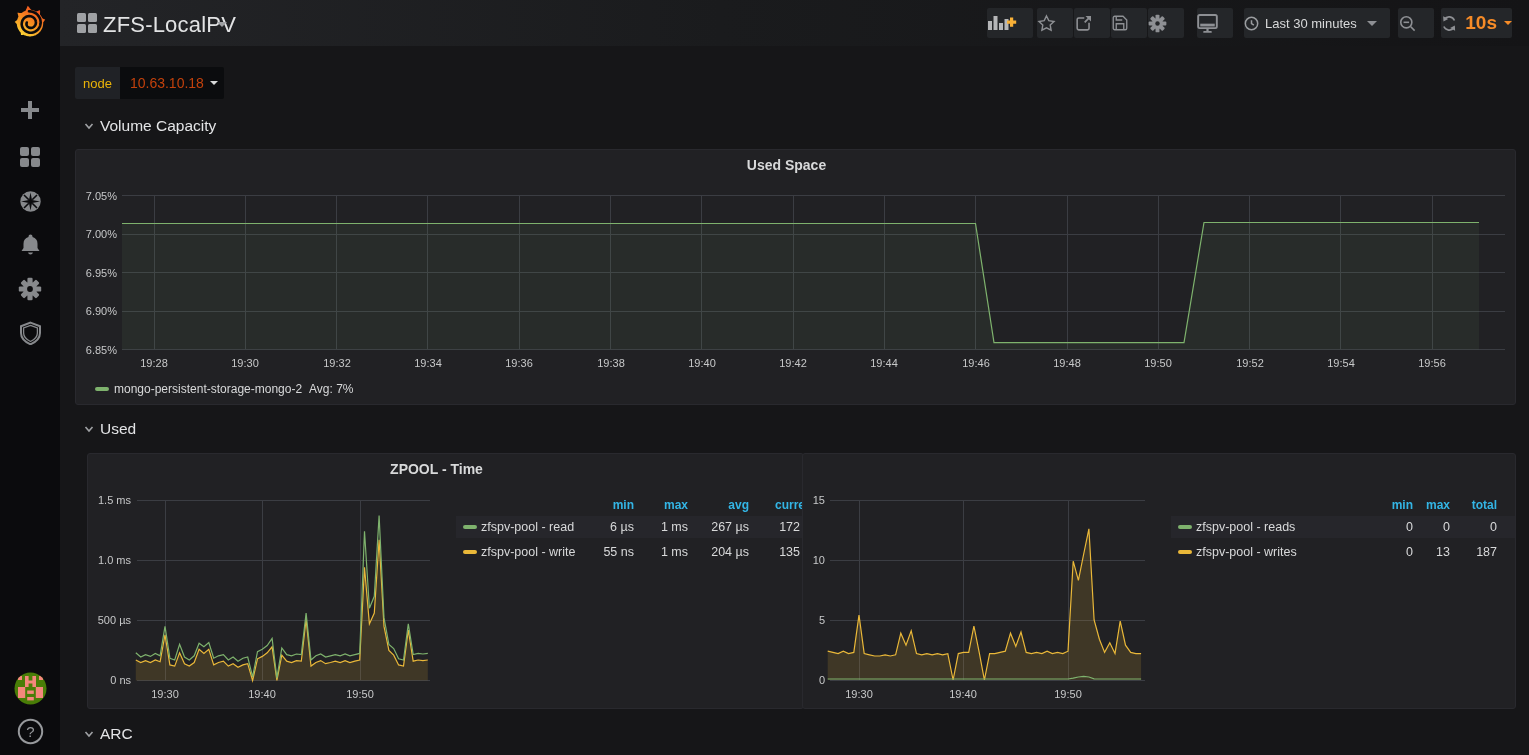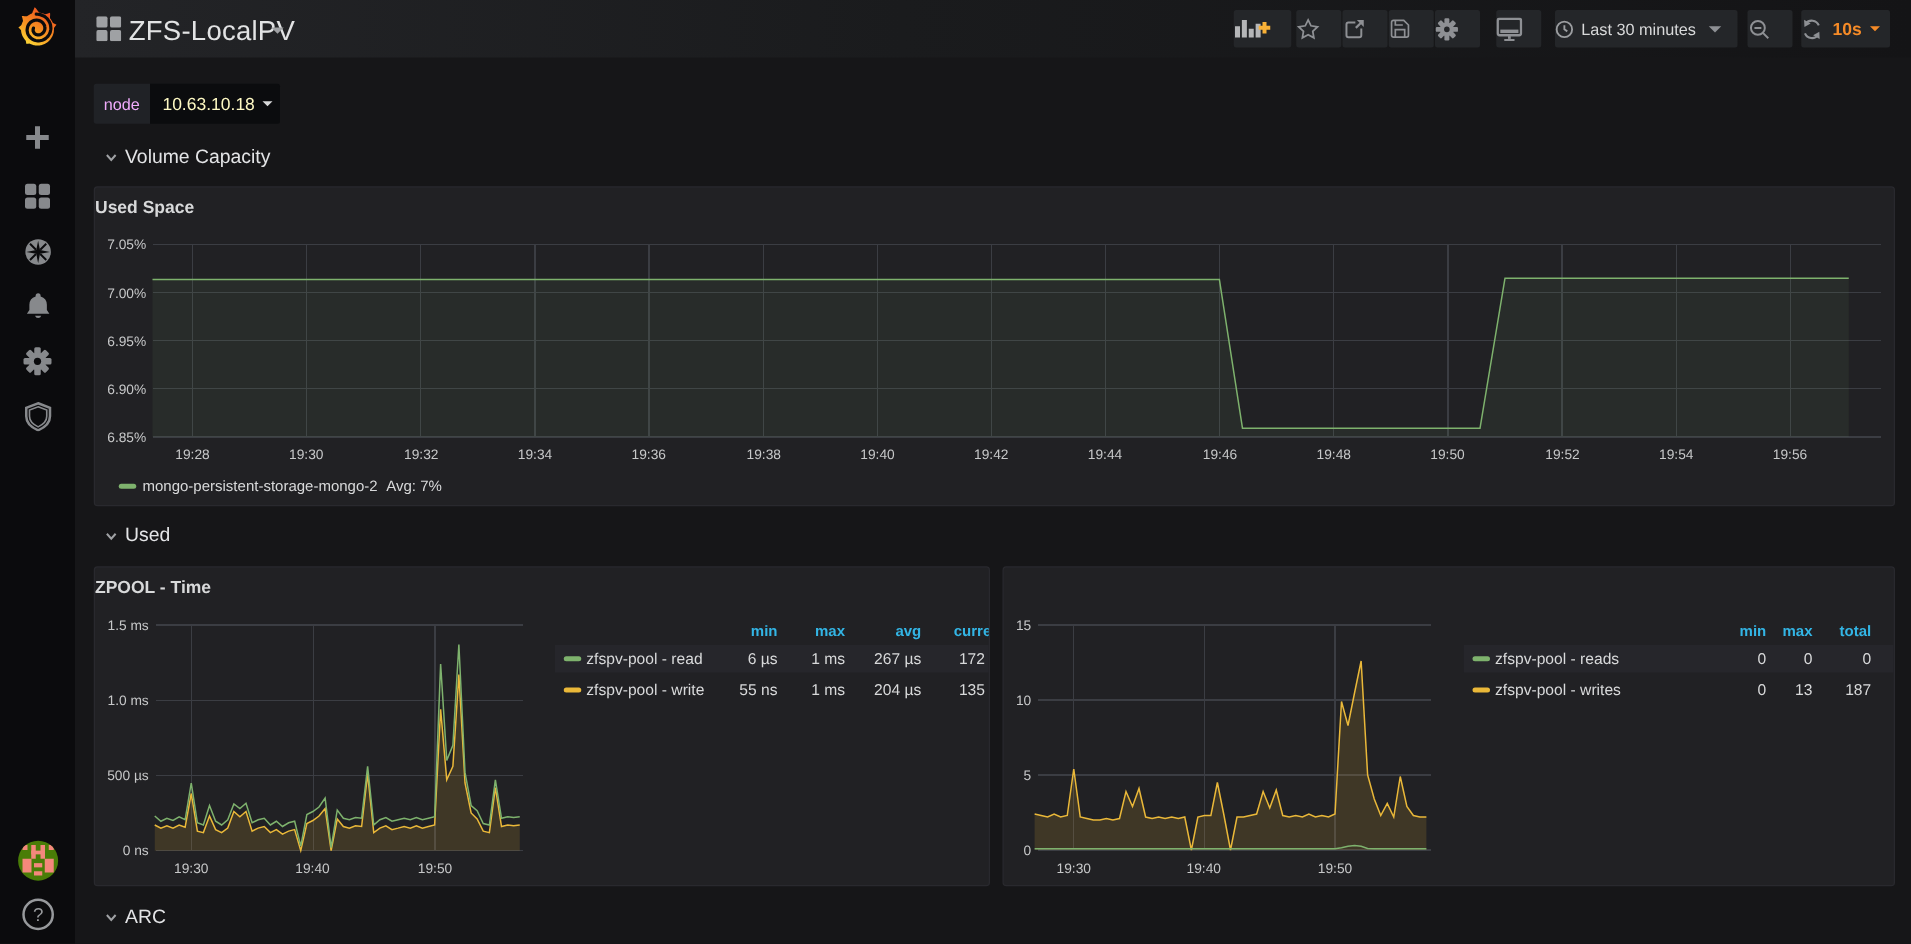--- a/index.html
+++ b/index.html
@@ -8,21 +8,21 @@
 .sidebar{position:absolute;left:0;top:0;width:60px;height:755px;background:#0b0b0d;z-index:5}
 .s-icon{position:absolute;left:0;width:60px;display:flex;justify-content:center}
 .navbar{position:absolute;left:60px;top:0;width:1469px;height:46px;background:linear-gradient(90deg,#232427 0%,#1a1b1d 45%,#141416 100%)}
 .nv-title{position:absolute;left:43px;top:12px;font-size:22px;color:#e2e3e4;letter-spacing:0.2px}
 .caret{display:inline-block;width:0;height:0;border-left:5px solid transparent;border-right:5px solid transparent;border-top:5px solid #8e9094}
 .nbtn{position:absolute;top:8px;height:30px;background:#242629;border-radius:2px;display:flex;align-items:center;}
 .dash{position:absolute;left:60px;top:46px;width:1469px;height:709px}
 .sect{position:absolute;font-size:15.5px;font-weight:normal;color:#e3e4e6}
 .chev{position:absolute;width:12px;height:12px}
 .panel{position:absolute;background:#212124;border:1px solid #29292e;border-radius:3px}
-.ptitle{position:absolute;left:0;right:18px;top:7px;font-size:14px;font-weight:bold;color:#d8d9da}
+.ptitle{position:absolute;left:0;right:18px;top:7px;text-align:center;font-size:14px;font-weight:bold;color:#d8d9da}
 .axis{font-size:11px;fill:#c7c8c9}
 .lgndhdr{fill:#33b5e5;font-weight:bold;font-size:12px}
 .lgndtxt{font-size:12.5px;fill:#d8d9da}
 </style>
 </head>
 <body>
 <div class="sidebar">
 <div class="s-icon" style="top:4px">
 <svg width="36" height="36" viewBox="0 0 36 36">
 <defs>
@@ -197,31 +197,31 @@
 </div>
 <div class="nbtn" style="left:1381px;width:71px">
 <svg width="17" height="17" viewBox="0 0 24 24">
         <g fill="none" stroke="#8e9094" stroke-width="2.4">
           <path d="M19.8 7.5A8.6 8.6 0 0 0 5 5.6"></path>
           <path d="M4.2 16.5A8.6 8.6 0 0 0 19 18.4"></path>
         </g>
         <path fill="#8e9094" d="M3.2 1.2 L3.6 9.2 L10.6 5.4 Z"></path>
         <path fill="#8e9094" d="M20.8 22.8 L20.4 14.8 L13.4 18.6 Z"></path>
       </svg>
-<span style="font-size:14px;font-weight:bold;color:#f68b27;margin-left:8px">10s</span>
+<span style="font-size:19px;font-weight:bold;color:#f68b27;margin-left:8px">10s</span>
 <span style="margin-left:7px;display:inline-block;width:0;height:0;border-left:4.5px solid transparent;border-right:4.5px solid transparent;border-top:4.5px solid #f68b27"></span>
 </div>
 </nav>
 <div class="dash">
 <div style="position:absolute;left:15px;top:21px;height:32px;display:flex">
 <div style="background:#202226;border-radius:2px 0 0 2px;height:32px;display:flex;align-items:center;padding:0 8px">
-        <span style="color:#f0abfc;font-size:13px">node</span>
+        <span style="color:#eab308;font-size:13px">node</span>
       </div>
 <div style="background:#0b0c0e;border-radius:0 2px 2px 0;height:32px;display:flex;align-items:center;padding:0 6px 0 10px">
-        <span style="font-size:14px;color:#fef9c3">10.63.10.18</span>
+        <span style="font-size:14px;color:#c2410c">10.63.10.18</span>
         <span style="margin-left:6px;display:inline-block;width:0;height:0;border-left:4.5px solid transparent;border-right:4.5px solid transparent;border-top:4.5px solid #d8d9da"></span>
       </div>
 </div>
 <svg class="chev" style="left:23px;top:74px" viewBox="0 0 12 12">
       <path d="M2.5 4l3.5 4 3.5-4" fill="none" stroke="#9fa1a4" stroke-width="1.6"></path>
     </svg>
 <div class="sect" style="left:40px;top:71px">Volume Capacity</div>
 
 <div class="panel" id="p-used" style="left:15px;top:103px;width:1441px;height:256px">
 <div class="ptitle">Used Space</div>
@@ -260,21 +260,21 @@
 <text x="38" y="243" class="lgndtxt" style="font-size:12px">mongo-persistent-storage-mongo-2</text>
 <text x="233" y="243" class="lgndtxt" style="font-size:12px">Avg: 7%</text>
 </svg>
 </div>
 
 <svg class="chev" style="left:23px;top:377px" viewBox="0 0 12 12">
       <path d="M2.5 4l3.5 4 3.5-4" fill="none" stroke="#9fa1a4" stroke-width="1.6"></path>
     </svg>
 <div class="sect" style="left:40px;top:374px">Used</div>
 
-<div class="panel" id="p-time" style="left:15px;top:407px;width:717px;height:256px">
+<div class="panel" id="p-time" style="left:27px;top:407px;width:717px;height:256px">
 <div class="ptitle">ZPOOL - Time</div>
 <svg width="715" height="254" viewBox="0 0 715 254" style="position:absolute;left:0;top:0">
 <g stroke="#3b3d43" stroke-width="1" shape-rendering="crispEdges">
 <path d="M49 46H342 M49 106.2H342 M49 166.3H342 M49 226.5H342"></path>
 <path d="M77 46V226.5 M174.5 46V226.5 M272 46V226.5"></path>
 </g>
 <path fill="rgba(234,184,57,0.15)" d="M47.8,226.5 L47.8,206.0 L52.7,208.5 L57.5,206.6 L62.4,208.5 L67.3,206.0 L72.1,207.8 L77.0,180.8 L81.9,210.9 L86.7,212.1 L91.6,198.8 L96.5,209.7 L101.3,212.1 L106.2,208.5 L111.1,195.2 L115.9,199.4 L120.8,195.2 L125.7,210.9 L130.5,208.5 L135.4,207.2 L140.3,212.1 L145.1,209.7 L150.0,213.3 L154.9,210.9 L159.7,209.7 L164.6,226.5 L169.5,204.8 L174.3,202.4 L179.2,198.8 L184.1,192.8 L188.9,226.5 L193.8,201.2 L198.7,207.2 L203.5,208.5 L208.4,206.6 L213.3,207.2 L218.1,165.1 L223.0,212.1 L227.9,208.5 L232.7,206.6 L237.6,209.7 L242.5,208.5 L247.3,207.2 L252.2,208.5 L257.1,206.6 L261.9,208.5 L266.8,207.2 L271.7,206.0 L276.5,113.4 L281.4,169.9 L286.3,159.1 L291.1,85.7 L296.0,172.4 L300.9,196.4 L305.7,201.2 L310.6,210.9 L315.5,212.1 L320.3,176.0 L325.2,207.2 L330.1,206.0 L334.9,206.6 L339.8,206.0 L339.8,226.5 Z"></path>
 <polyline fill="none" stroke="#eab839" stroke-width="1.2" points="47.8,206.0 52.7,208.5 57.5,206.6 62.4,208.5 67.3,206.0 72.1,207.8 77.0,180.8 81.9,210.9 86.7,212.1 91.6,198.8 96.5,209.7 101.3,212.1 106.2,208.5 111.1,195.2 115.9,199.4 120.8,195.2 125.7,210.9 130.5,208.5 135.4,207.2 140.3,212.1 145.1,209.7 150.0,213.3 154.9,210.9 159.7,209.7 164.6,226.5 169.5,204.8 174.3,202.4 179.2,198.8 184.1,192.8 188.9,226.5 193.8,201.2 198.7,207.2 203.5,208.5 208.4,206.6 213.3,207.2 218.1,165.1 223.0,212.1 227.9,208.5 232.7,206.6 237.6,209.7 242.5,208.5 247.3,207.2 252.2,208.5 257.1,206.6 261.9,208.5 266.8,207.2 271.7,206.0 276.5,113.4 281.4,169.9 286.3,159.1 291.1,85.7 296.0,172.4 300.9,196.4 305.7,201.2 310.6,210.9 315.5,212.1 320.3,176.0 325.2,207.2 330.1,206.0 334.9,206.6 339.8,206.0"></polyline>
 <polyline fill="none" stroke="#7eb26d" stroke-width="1.2" points="47.8,198.8 52.7,203.0 57.5,200.6 62.4,202.4 67.3,199.4 72.1,201.8 77.0,172.4 81.9,204.2 86.7,206.0 91.6,190.4 96.5,203.0 101.3,206.0 106.2,201.8 111.1,189.2 115.9,192.8 120.8,188.6 125.7,204.2 130.5,201.8 135.4,200.6 140.3,206.0 145.1,203.0 150.0,207.2 154.9,204.2 159.7,203.0 164.6,222.9 169.5,197.6 174.3,195.2 179.2,191.6 184.1,184.4 188.9,224.1 193.8,194.0 198.7,200.6 203.5,201.8 208.4,200.0 213.3,200.6 218.1,159.1 223.0,206.0 227.9,201.8 232.7,200.0 237.6,203.0 242.5,201.8 247.3,200.6 252.2,201.8 257.1,200.0 261.9,201.8 266.8,200.6 271.7,199.4 276.5,77.3 281.4,154.3 286.3,142.3 291.1,61.6 296.0,163.9 300.9,190.4 305.7,194.6 310.6,204.8 315.5,206.0 320.3,169.9 325.2,200.6 330.1,199.4 334.9,200.0 339.8,199.4"></polyline>
 <g class="axis" text-anchor="end">

